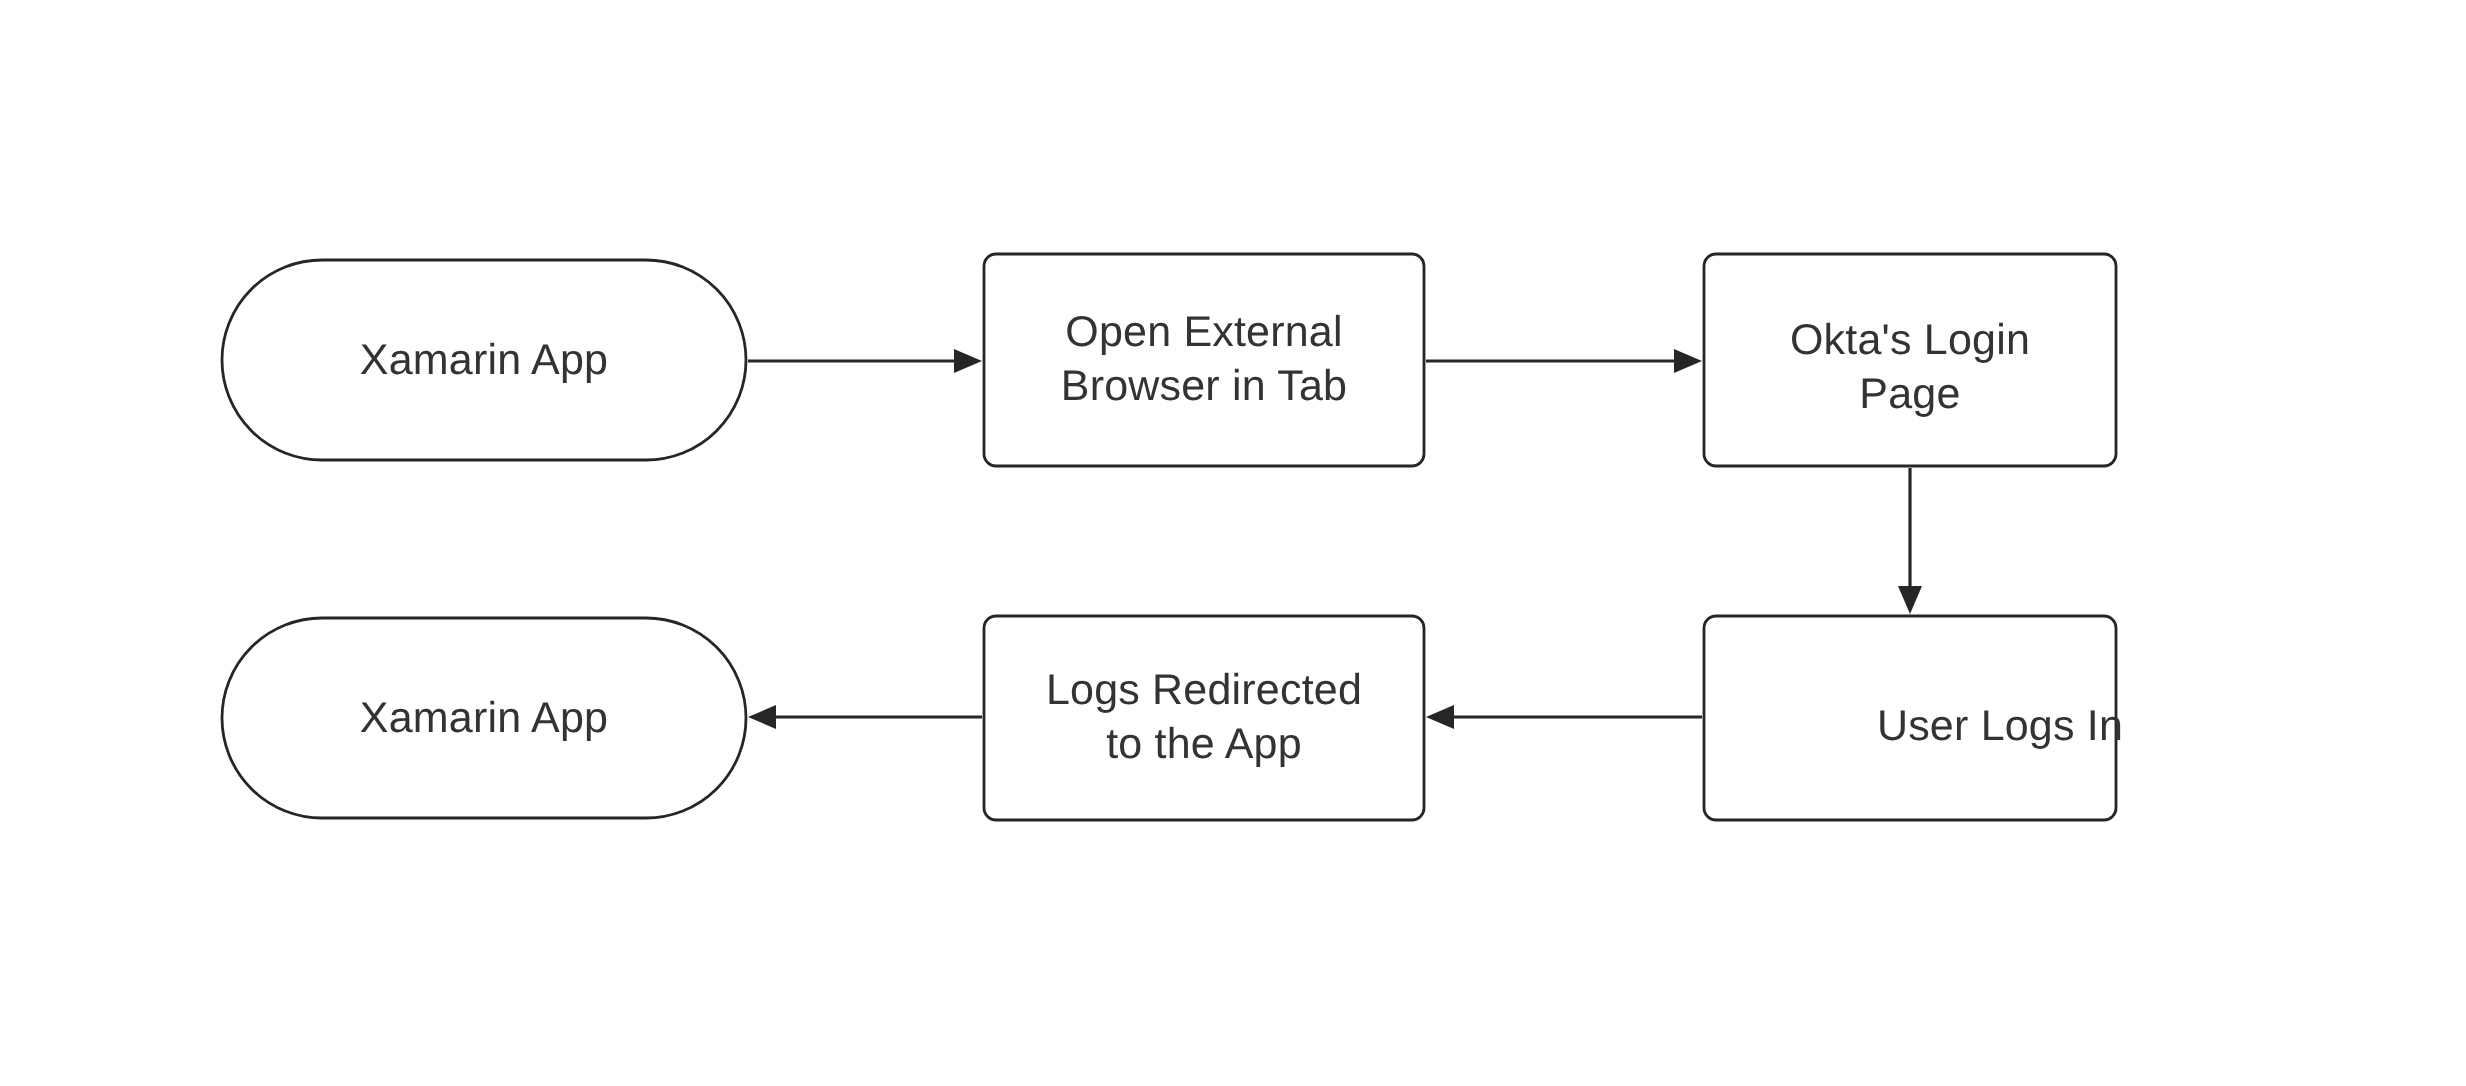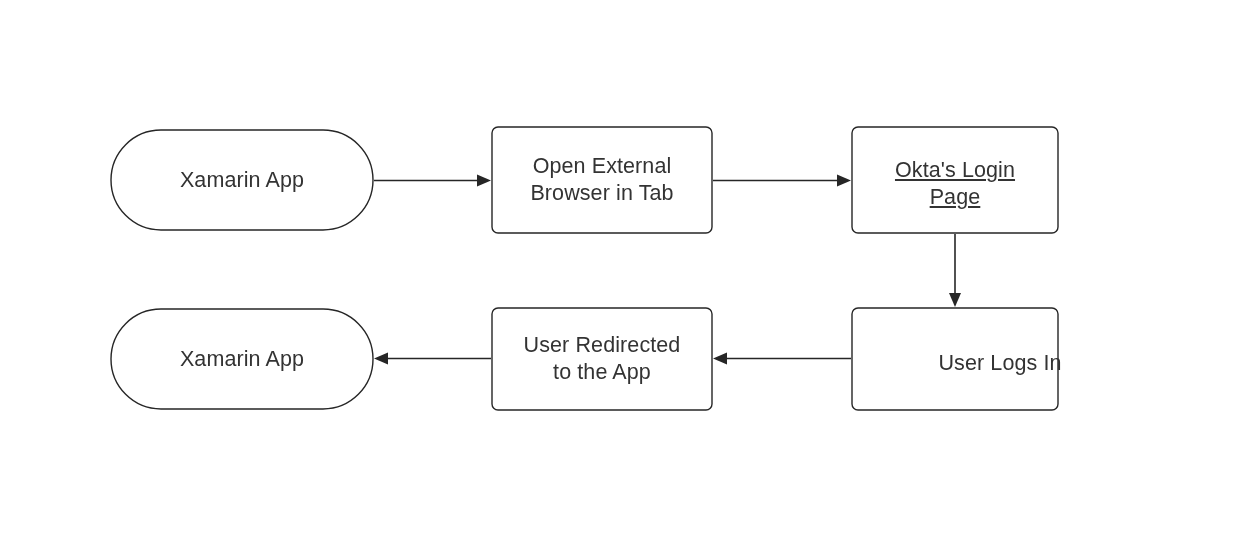--- a/index.html
+++ b/index.html
@@ -99,23 +99,23 @@
       <polygon class="edge-head" points="374,358.5 388,352.5 388,364.5"></polygon>
     </g>
 
   </svg>
 
   <div class="node-label" style="left:111px; top:130px; width:262px; height:100px;">Xamarin App</div>
 
   <div class="node-label" style="left:492px; top:127px; width:220px; height:106px;border-radius:20px;">Open External
 Browser in Tab</div>
 
-  <div class="node-label" style="left:852px; top:127px; width:206px; height:114px;text-decoration:underline;">Okta's Login
+  <div class="node-label" style="left:852px; top:127px; width:206px; height:114px;">Okta's Login
 Page</div>
 
   <div class="node-label" style="left:897px; top:308px; width:206px; height:111px;">User Logs In</div>
 
-  <div class="node-label" style="left:492px; top:308px; width:220px; height:102px;">User Redirected
+  <div class="node-label" style="left:492px; top:308px; width:220px; height:102px;">Logs Redirected
 to the App</div>
 
   <div class="node-label" style="left:111px; top:309px; width:262px; height:100px;">Xamarin App</div>
 
 </div>
 
 </body></html>

